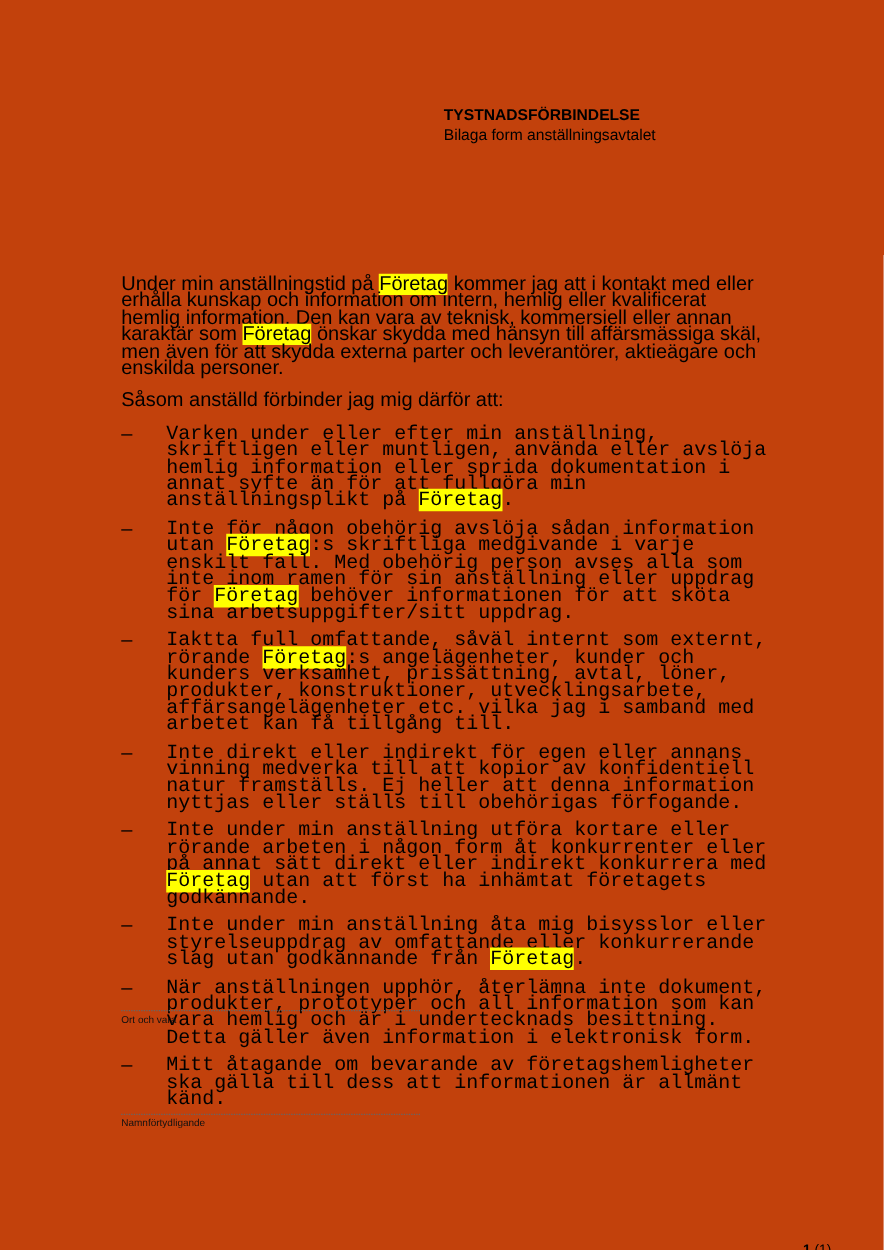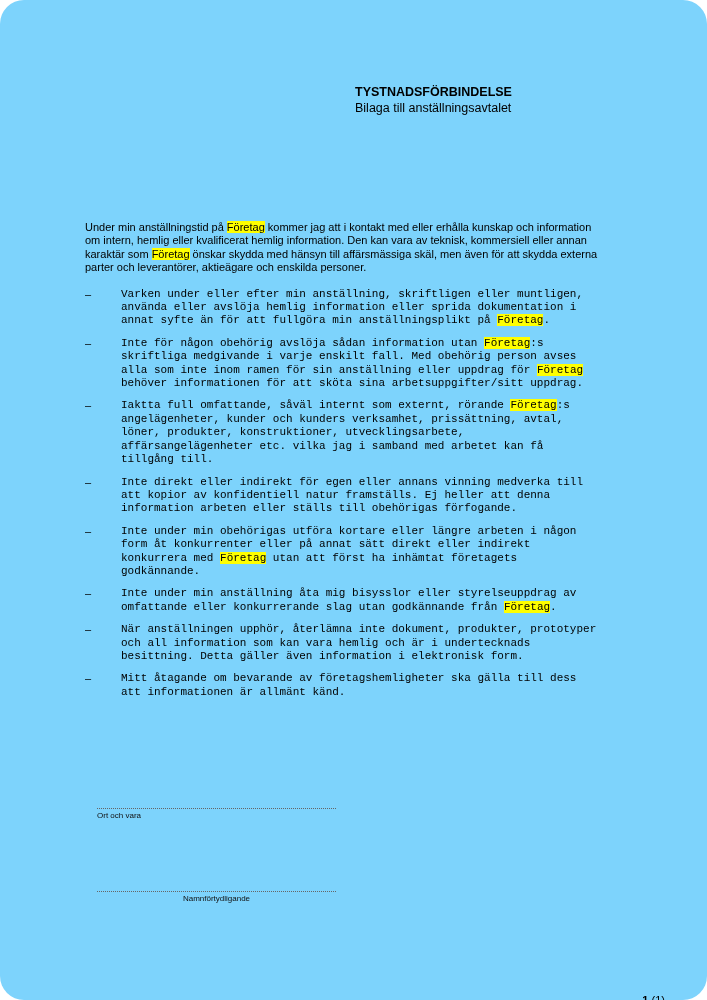--- a/index.html
+++ b/index.html
@@ -1,84 +1,85 @@
 <!DOCTYPE html>
 <html><head>
 <meta charset="utf-8">
 <style>
   * { margin:0; padding:0; box-sizing:border-box; }
   html,body { background:#ffffff; }
   body {
     width:707px; height:1000px; position:relative; overflow:hidden;
     font-family:"Liberation Sans", sans-serif; color:#000000;
   }
-  .page { position:absolute; inset:0; background:#7dd3fc;border-radius:24px; }
+  .page { position:absolute; inset:0; background:#c2410c; }
 
   .title-block { position:absolute; left:355px; top:84px; }
   .doc-title { font-size:12.5px; font-weight:bold; line-height:16px; white-space:nowrap; }
   .doc-subtitle { font-size:12.5px; font-weight:normal; line-height:16px; white-space:nowrap; }
 
   .body-text {
-    position:absolute; left:85px; top:221px; width:517px;
-    font-size:11px; line-height:13.4px;
+    position:absolute; left:97px; top:221px; width:517px;
+    font-size:16px; line-height:13.4px;
   }
   .para { margin-bottom:13px; }
   .lead-in { margin-bottom:13px; }
   .bullet { display:flex; margin-bottom:9px; }
   .bullet-dash { flex:0 0 36px; }
   .bullet-body { flex:1;font-family:Liberation Mono, monospace; }
   .closing { margin-top:25px; }
   .hl { background:#ffff00; }
 
   .sig {
     position:absolute; left:97px; width:239px;
     border-top:1px dotted #666666;
     font-size:8px; line-height:10px; padding-top:2px; color:#111111;
   }
   .sig-0 { top:808px; }
   .sig-1 { top:862px; }
-  .sig-2 { top:891px;text-align:center; }
+  .sig-2 { top:891px; }
 
   .page-number { position:absolute; top:994px; right:42px; font-size:11px; white-space:nowrap; }
   .page-number .num { font-weight:bold; }
 </style>
 </head>
 <body>
 
 <div class="page">
 
   <div class="title-block">
     <div class="doc-title">TYSTNADSFÖRBINDELSE</div>
-    <div class="doc-subtitle">Bilaga till anställningsavtalet</div>
+    <div class="doc-subtitle">Bilaga form anställningsavtalet</div>
   </div>
 
   <div class="body-text">
 
     <p class="para"><span>Under min anställningstid på </span><span class="hl">Företag</span><span> kommer jag att i kontakt med eller erhålla kunskap och information om intern, hemlig eller kvalificerat hemlig information. Den kan vara av teknisk, kommersiell eller annan karaktär som </span><span class="hl">Företag</span><span> önskar skydda med hänsyn till affärsmässiga skäl, men även för att skydda externa parter och leverantörer, aktieägare och enskilda personer.</span></p>
 
+    <p class="lead-in">Såsom anställd förbinder jag mig därför att:</p>
 
     <div class="bullet">
       <span class="bullet-dash">–</span>
       <span class="bullet-body"><span>Varken under eller efter min anställning, skriftligen eller muntligen, använda eller avslöja hemlig information eller sprida dokumentation i annat syfte än för att fullgöra min anställningsplikt på </span><span class="hl">Företag</span><span>.</span></span>
     </div>
     <div class="bullet">
       <span class="bullet-dash">–</span>
       <span class="bullet-body"><span>Inte för någon obehörig avslöja sådan information utan </span><span class="hl">Företag</span><span>:s skriftliga medgivande i varje enskilt fall. Med obehörig person avses alla som inte inom ramen för sin anställning eller uppdrag för </span><span class="hl">Företag</span><span> behöver informationen för att sköta sina arbetsuppgifter/sitt uppdrag.</span></span>
     </div>
     <div class="bullet">
       <span class="bullet-dash">–</span>
       <span class="bullet-body"><span>Iaktta full omfattande, såväl internt som externt, rörande </span><span class="hl">Företag</span><span>:s angelägenheter, kunder och kunders verksamhet, prissättning, avtal, löner, produkter, konstruktioner, utvecklingsarbete, affärsangelägenheter etc. vilka jag i samband med arbetet kan få tillgång till.</span></span>
     </div>
     <div class="bullet">
       <span class="bullet-dash">–</span>
-      <span class="bullet-body"><span>Inte direkt eller indirekt för egen eller annans vinning medverka till att kopior av konfidentiell natur framställs. Ej heller att denna information arbeten eller ställs till obehörigas förfogande.</span></span>
+      <span class="bullet-body"><span>Inte direkt eller indirekt för egen eller annans vinning medverka till att kopior av konfidentiell natur framställs. Ej heller att denna information nyttjas eller ställs till obehörigas förfogande.</span></span>
     </div>
     <div class="bullet">
       <span class="bullet-dash">–</span>
-      <span class="bullet-body"><span>Inte under min obehörigas utföra kortare eller längre arbeten i någon form åt konkurrenter eller på annat sätt direkt eller indirekt konkurrera med </span><span class="hl">Företag</span><span> utan att först ha inhämtat företagets godkännande.</span></span>
+      <span class="bullet-body"><span>Inte under min anställning utföra kortare eller rörande arbeten i någon form åt konkurrenter eller på annat sätt direkt eller indirekt konkurrera med </span><span class="hl">Företag</span><span> utan att först ha inhämtat företagets godkännande.</span></span>
     </div>
     <div class="bullet">
       <span class="bullet-dash">–</span>
       <span class="bullet-body"><span>Inte under min anställning åta mig bisysslor eller styrelseuppdrag av omfattande eller konkurrerande slag utan godkännande från </span><span class="hl">Företag</span><span>.</span></span>
     </div>
     <div class="bullet">
       <span class="bullet-dash">–</span>
       <span class="bullet-body"><span>När anställningen upphör, återlämna inte dokument, produkter, prototyper och all information som kan vara hemlig och är i undertecknads besittning. Detta gäller även information i elektronisk form.</span></span>
     </div>
     <div class="bullet">

